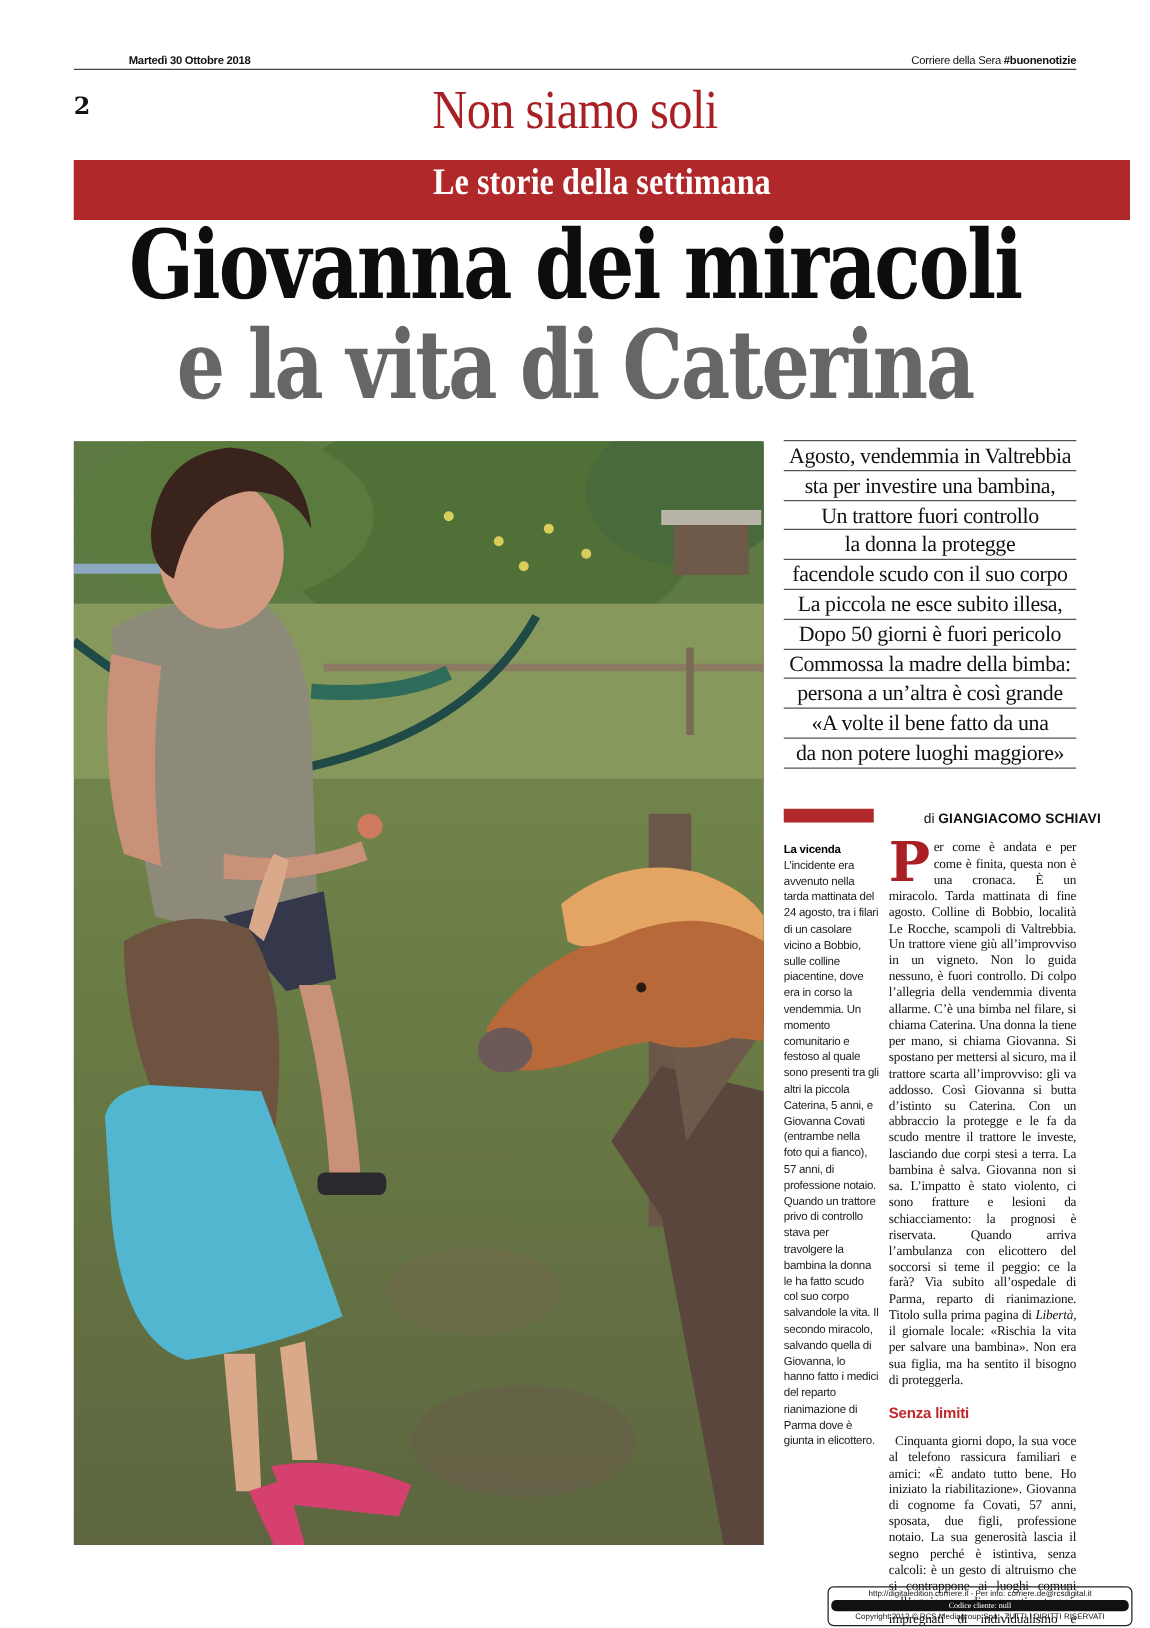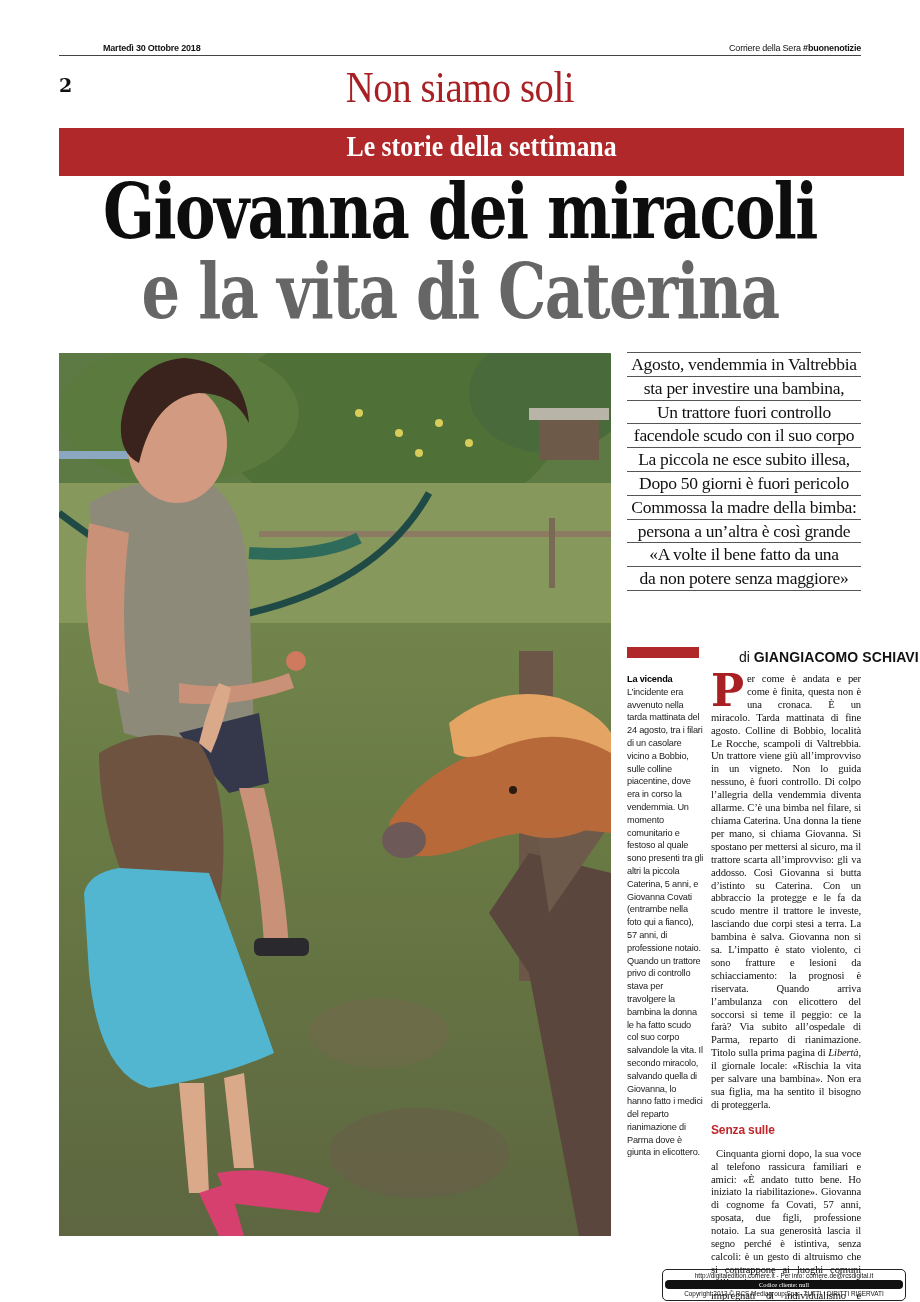--- a/index.html
+++ b/index.html
@@ -22,21 +22,21 @@
 
   
   .photo { left:59px; top:353px; width:552px; height:883px; overflow:hidden; background:#6b7a4a; }
 
   
   .summary { left:627px; top:352px; width:234px; }
   .summary .line { border-top:1.5px solid #555; height:22.8px; text-align:center; font-family:"Liberation Serif", serif; font-size:17.5px; line-height:23px; white-space:nowrap; letter-spacing:-0.3px; }
   .summary .line:last-child { border-bottom:1.5px solid #555; }
 
   .byline-bar { left:627px; top:647px; width:72px; height:11px; background:#b0282a; }
-  .byline { left:739px; top:649px; font-family:"Liberation Sans", sans-serif; font-size:14px; }
+  .byline { left:739px; top:649px; font-family:"Liberation Sans", sans-serif; font-size:11px; }
   .byline b { font-weight:bold; letter-spacing:0.1px; }
 
   
   .side { left:627px; top:673px; width:76px; font-family:"Liberation Sans", sans-serif; font-size:9.2px; line-height:12.8px; color:#222; letter-spacing:-0.2px; }
   .side-title { font-weight:bold; color:#000; }
 
   
   .body { left:711px; top:673px; width:150px; font-family:"Liberation Serif", serif; font-size:10.6px; line-height:12.9px; text-align:justify; color:#111; letter-spacing:-0.15px; }
   .dropcap { float:left; font-size:44px; line-height:34px; color:#a81f24; font-weight:bold; margin:1px 3px -2px 0; font-family:"DejaVu Serif", serif; }
   .body p { margin:0; }
@@ -133,40 +133,41 @@
 
     <ellipse cx="360" cy="800" rx="90" ry="45" fill="#6a5c4a" opacity="0.55"></ellipse>
     <ellipse cx="320" cy="680" rx="70" ry="35" fill="#786650" opacity="0.4"></ellipse>
   </svg>
 </div>
 
 <div class="abs summary">
   <div class="line">Agosto, vendemmia in Valtrebbia</div>
   <div class="line">sta per investire una bambina,</div>
   <div class="line">Un trattore fuori controllo</div>
+  <div class="line">la donna la protegge</div>
   <div class="line">facendole scudo con il suo corpo</div>
   <div class="line">La piccola ne esce subito illesa,</div>
   <div class="line">Dopo 50 giorni è fuori pericolo</div>
   <div class="line">Commossa la madre della bimba:</div>
   <div class="line">persona a un’altra è così grande</div>
   <div class="line">«A volte il bene fatto da una</div>
-  <div class="line">da non potere senza maggiore»</div>
+  <div class="line">da non potere luoghi maggiore»</div>
 </div>
 
 <div class="abs byline-bar"></div>
 <div class="abs byline"><span>di</span> <b>GIANGIACOMO SCHIAVI</b></div>
 
 <div class="abs side">
   <div class="side-title">La vicenda</div>
   <div>L’incidente era avvenuto nella tarda mattinata del 24 agosto, tra i filari di un casolare vicino a Bobbio, sulle colline piacentine, dove era in corso la vendemmia. Un momento comunitario e festoso al quale sono presenti tra gli altri la piccola Caterina, 5 anni, e Giovanna Covati (entrambe nella foto qui a fianco), 57 anni, di professione notaio. Quando un trattore privo di controllo stava per travolgere la bambina la donna le ha fatto scudo col suo corpo salvandole la vita. Il secondo miracolo, salvando quella di Giovanna, lo hanno fatto i medici del reparto rianimazione di Parma dove è giunta in elicottero.</div>
 </div>
 
 <div class="abs body">
   <p><span class="dropcap">P</span><span>er come è andata e per come è finita, questa non è una cronaca. È un miracolo. Tarda mattinata di fine agosto. Colline di Bobbio, località Le Rocche, scampoli di Valtrebbia. Un trattore viene giù all’improvviso in un vigneto. Non lo guida nessuno, è fuori controllo. Di colpo l’allegria della vendemmia diventa allarme. C’è una bimba nel filare, si chiama Caterina. Una donna la tiene per mano, si chiama Giovanna. Si spostano per mettersi al sicuro, ma il trattore scarta all’improvviso: gli va addosso. Così Giovanna si butta d’istinto su Caterina. Con un abbraccio la protegge e le fa da scudo mentre il trattore le investe, lasciando due corpi stesi a terra. La bambina è salva. Giovanna non si sa. L’impatto è stato violento, ci sono fratture e lesioni da schiacciamento: la prognosi è riservata. Quando arriva l’ambulanza con elicottero del soccorsi si teme il peggio: ce la farà? Via subito all’ospedale di Parma, reparto di rianimazione. Titolo sulla prima pagina di </span><i>Libertà</i><span>, il giornale locale: «Rischia la vita per salvare una bambina». Non era sua figlia, ma ha sentito il bisogno di proteggerla.</span></p>
-  <p class="subhead">Senza sulle</p>
+  <p class="subhead">Senza limiti</p>
   <p class="indent">Cinquanta giorni dopo, la sua voce al telefono rassicura familiari e amici: «È andato tutto bene. Ho iniziato la riabilitazione». Giovanna di cognome fa Covati, 57 anni, sposata, due figli, professione notaio. La sua generosità lascia il segno perché è istintiva, senza calcoli: è un gesto di altruismo che si contrappone ai luoghi comuni sull’egoismo di questi tempi, impregnati di individualismo e cattivismo. Per questo un’intera valle ha pregato per lei mentre i rianimatori del Policlinico di Parma la</p>
 </div>
 
 <div class="abs stamp">
   <div class="l1">http://digitaledition.corriere.it - Per info: corriere.de@rcsdigital.it</div>
   <div class="l2">Codice cliente: null</div>
   <div class="l3">Copyright 2013 © RCS Mediagroup Spa - TUTTI I DIRITTI RISERVATI</div>
 </div>
 
 </body></html>

